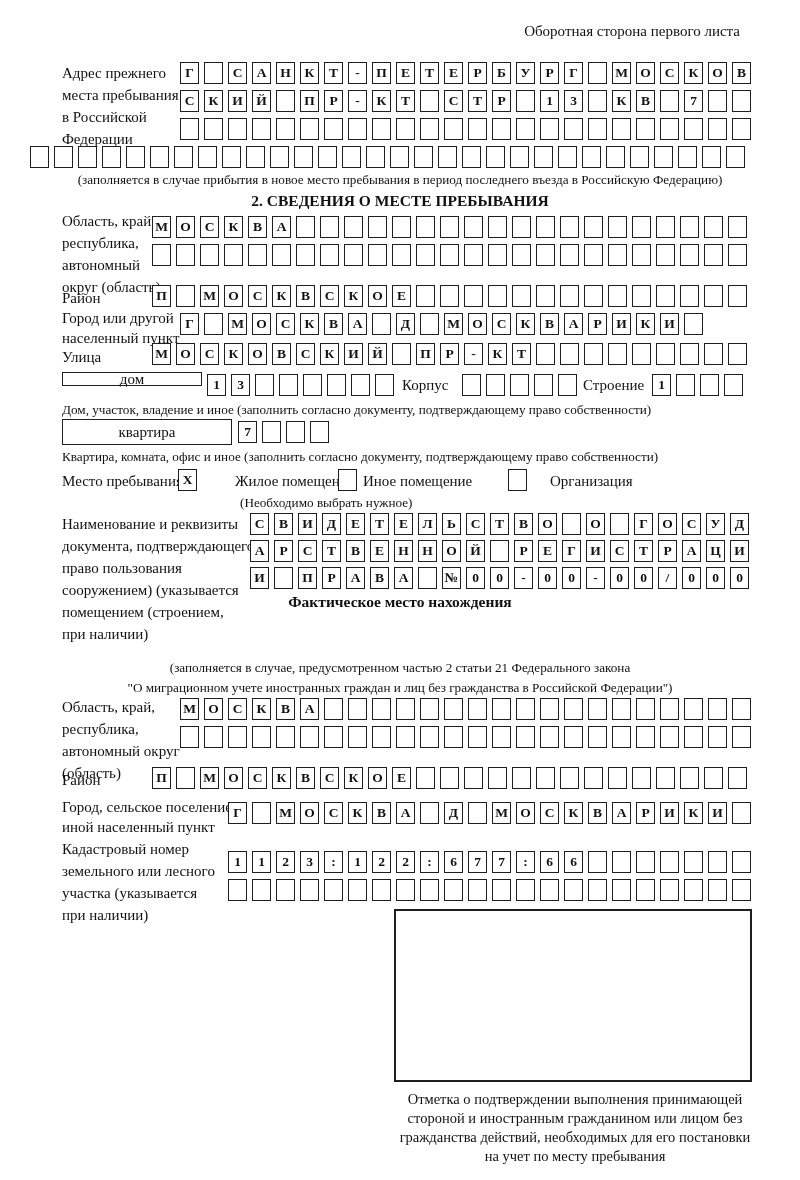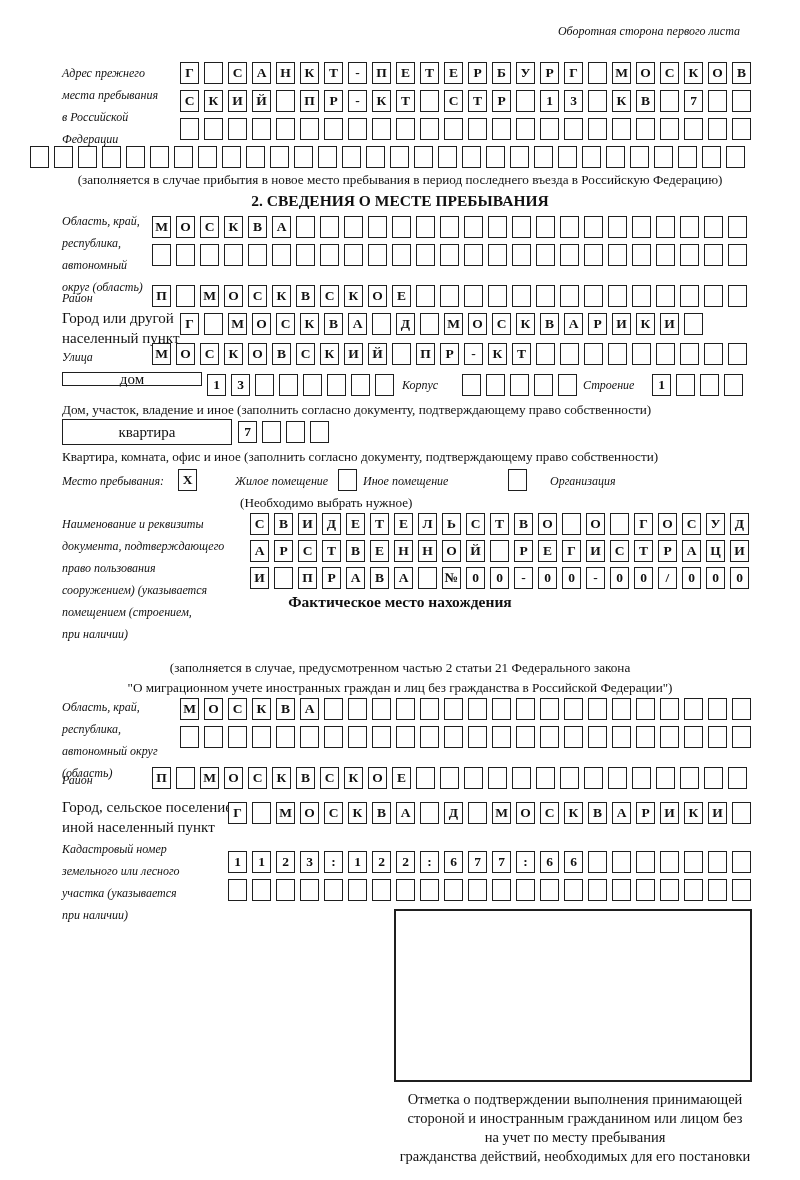--- a/index.html
+++ b/index.html
@@ -1,21 +1,21 @@
 <!DOCTYPE html>
 <html><head>
 <meta charset="utf-8">
 <style>
   html,body{margin:0;padding:0;background:#fff;}
   .page{
     position:relative;width:800px;height:1180px;background:#fff;
     font-family:"Liberation Serif","DejaVu Serif",serif;color:#111;overflow:hidden;
   }
   .abs{position:absolute;}
-  .label{font-size:12px;line-height:22px;white-space:nowrap;font-style:italic;}
+  .label{font-size:15px;line-height:22px;white-space:nowrap;}
   .label-sm{font-size:15px;line-height:20px;white-space:nowrap;}
   .caption{font-size:13.2px;white-space:nowrap;}
   .title{font-size:15.5px;font-weight:bold;white-space:nowrap;}
   .centered{left:0;width:800px;text-align:center;}
   .boxrow{display:flex;gap:5px;}
   .cell{
     width:19px;height:22px;box-sizing:border-box;border:1.8px solid #1f1f1f;
     display:flex;align-items:center;justify-content:center;flex:0 0 auto;
     font-size:13.5px;font-weight:600;background:#fff;
   }
@@ -600,17 +600,17 @@
       <span class="cell"></span>
       <span class="cell"></span>
       <span class="cell"></span>
       <span class="cell"></span>
     </div>
 
   <div class="abs stamp" style="left:394px;top:909px;width:358px;height:173px;"></div>
   <div class="abs stampcap" style="left:380px;top:1090px;width:390px;">
       <div>Отметка о подтверждении выполнения принимающей</div>
       <div>стороной и иностранным гражданином или лицом без</div>
+      <div>гражданства действий, необходимых для его постановки</div>
       <div>на учет по месту пребывания</div>
-      <div>гражданства действий, необходимых для его постановки</div>
     </div>
 
 </div>
 
 </body></html>

